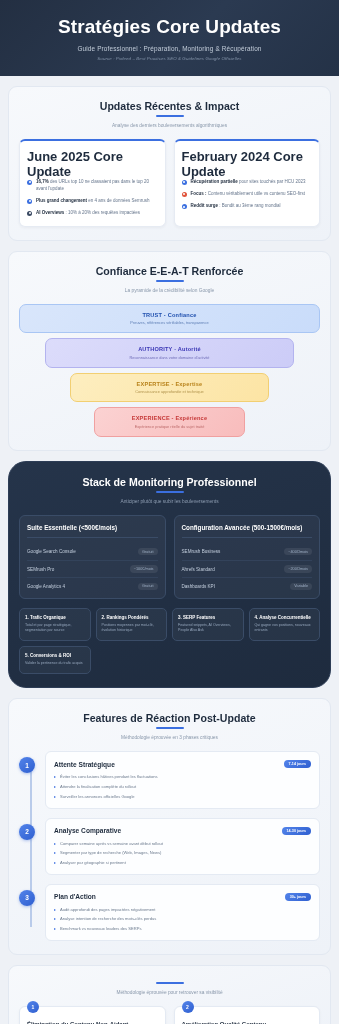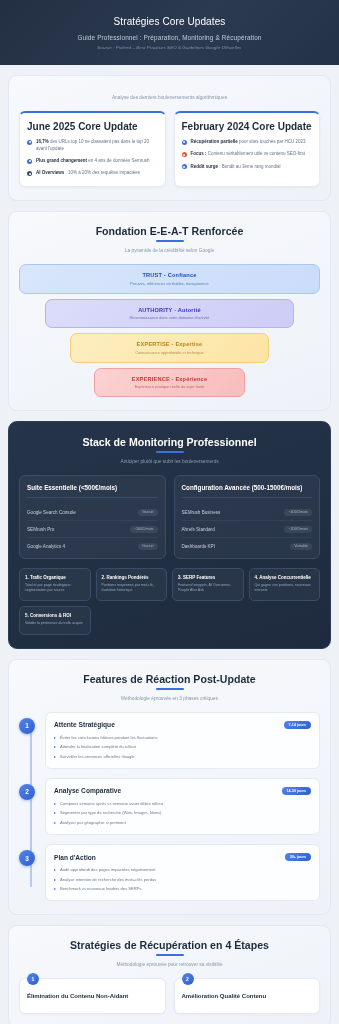--- a/index.html
+++ b/index.html
@@ -13,22 +13,22 @@
   .page { width: 339px; }
 
   
   .hero {
     background: linear-gradient(135deg, #232f42 0%, #2b3a51 55%, #243247 100%);
     padding: 16px 14px 15px;
     text-align: center;
   }
   .hero h1 {
     color: #ffffff;
-    font-size: 10px;
-    font-weight: normal;
+    font-size: 19px;
+    font-weight: bold;
     letter-spacing: .1px;
     line-height: 1.2;
     text-align: center;
   }
   .hero .sub {
     color: #c3cdda;
     font-size: 6.4px;
     margin-top: 6px;
     letter-spacing: .15px;
   }
@@ -77,24 +77,23 @@
   .upd-card {
     flex: 1;
     background: #ffffff;
     border-radius: 6px;
     border: 1px solid #e6ebf3;
     border-top: 2px solid #3b6fe0;
     padding: 8px 7px 9px;
     box-shadow: 0 1px 3px rgba(30,43,61,.05);
   }
   .upd-card h3 {
-    font-size: 10px;
+    font-size: 13px;
     font-weight: bold;
     color: #1e2b3d;
-    margin-bottom: 7px;
   }
   .bullet {
     display: flex;
     align-items: flex-start;
     gap: 4px;
     margin-bottom: 5.5px;
     font-size: 4.5px;
     line-height: 1.5;
     color: #64748b;
   }
@@ -134,21 +133,21 @@
   .l-auth { width: 83%; background: linear-gradient(135deg,#dcdcfb,#ccccf7); border-color: #b3b3ef; }
   .l-auth .lt { color: #3a36b5; } .l-auth .ls { color: #6f6cb8; }
   .l-exp { width: 66%; background: linear-gradient(135deg,#fdeec0,#fce4a4); border-color: #f2cf72; }
   .l-exp .lt { color: #b8821a; } .l-exp .ls { color: #b0934c; }
   .l-xp { width: 50%; background: linear-gradient(135deg,#fbd2d2,#f8bcbc); border-color: #f0a0a0; }
   .l-xp .lt { color: #c63a3a; } .l-xp .ls { color: #bd6a6a; }
 
   
   .dark-section {
     margin: 10px 8px;
-    border-radius: 9px;
+    border-radius: 18px;
     background: linear-gradient(160deg,#25344a 0%,#1e2b3e 100%);
     padding: 14px 10px 13px;
     border: 1px solid #2d3d56;
   }
   .dark-section .sec-title { color: #ffffff; }
   .dark-section .sec-sub { color: #8e9db2; }
   .tool-card {
     flex: 1;
     background: rgba(255,255,255,.045);
     border: 1px solid #3a4c67;
@@ -272,20 +271,24 @@
 
 <div class="page">
 
   <div class="hero">
     <h1>Stratégies Core Updates</h1>
     <div class="sub">Guide Professionnel : Préparation, Monitoring &amp; Récupération</div>
     <div class="src">Source : Pixfeed – Best Practices SEO &amp; Guidelines Google Officielles</div>
   </div>
 
   <div class="section">
+    <div class="sec-title">
+      <span>Updates Récentes &amp; Impact</span>
+      <span class="rule"></span>
+    </div>
     <div class="sec-sub">Analyse des derniers bouleversements algorithmiques</div>
     <div class="two-col">
 
       <div class="upd-card">
         <h3>June 2025 Core Update</h3>
         <div class="bullet">
           <span class="dot"></span>
           <span><b>16,7%</b><span> des URLs top 10 ne classaient pas dans le top 20 avant l'update</span></span>
         </div>
         <div class="bullet">
@@ -312,21 +315,21 @@
           <span class="dot"></span>
           <span><b>Reddit surge</b><span> : Bondit au 3ème rang mondial</span></span>
         </div>
       </div>
 
     </div>
   </div>
 
   <div class="section">
     <div class="sec-title">
-      <span>Fondation E-E-A-T Renforcée</span>
+      <span>Confiance E-E-A-T Renforcée</span>
       <span class="rule"></span>
     </div>
     <div class="sec-sub">La pyramide de la crédibilité selon Google</div>
     <div class="pyramid">
       <div class="layer l-trust">
         <div class="lt">TRUST - Confiance</div>
         <div class="ls">Preuves, références vérifiables, transparence</div>
       </div>
       <div class="layer l-auth">
         <div class="lt">AUTHORITY - Autorité</div>
@@ -479,21 +482,20 @@
               <span class="chev">▸</span>
               <span>Benchmark vs nouveaux leaders des SERPs</span>
             </div>
         </div>
       </div>
     </div>
   </div>
 
   <div class="section">
     <div class="sec-title">
-      <span>Stratégies de Récupération en 4 Étapes</span>
       <span class="rule"></span>
     </div>
     <div class="sec-sub">Méthodologie éprouvée pour retrouver sa visibilité</div>
 
     <div class="steps-grid">
       <div class="step">
         <div class="snum">1</div>
         <h4>Élimination du Contenu Non-Aidant</h4>
 
       </div>

